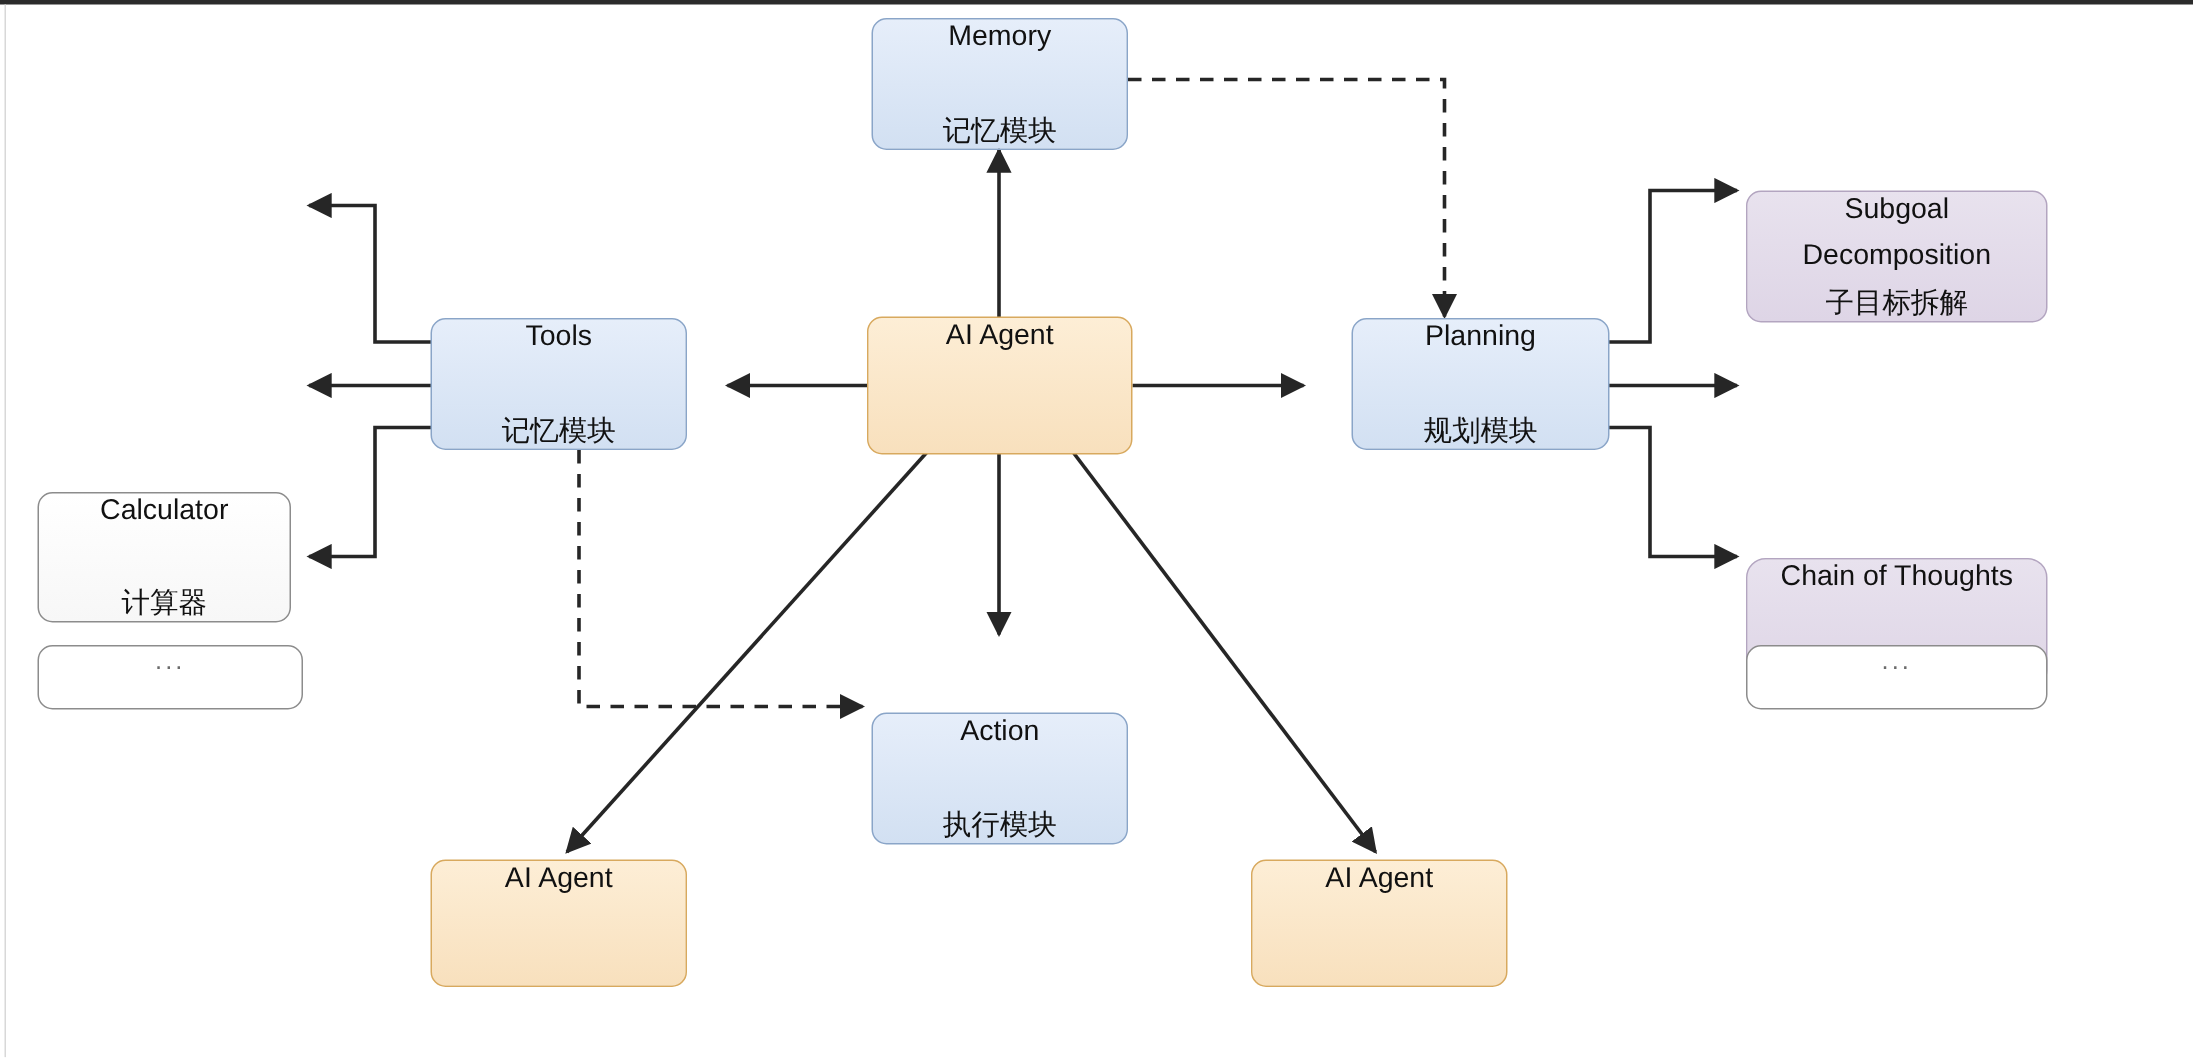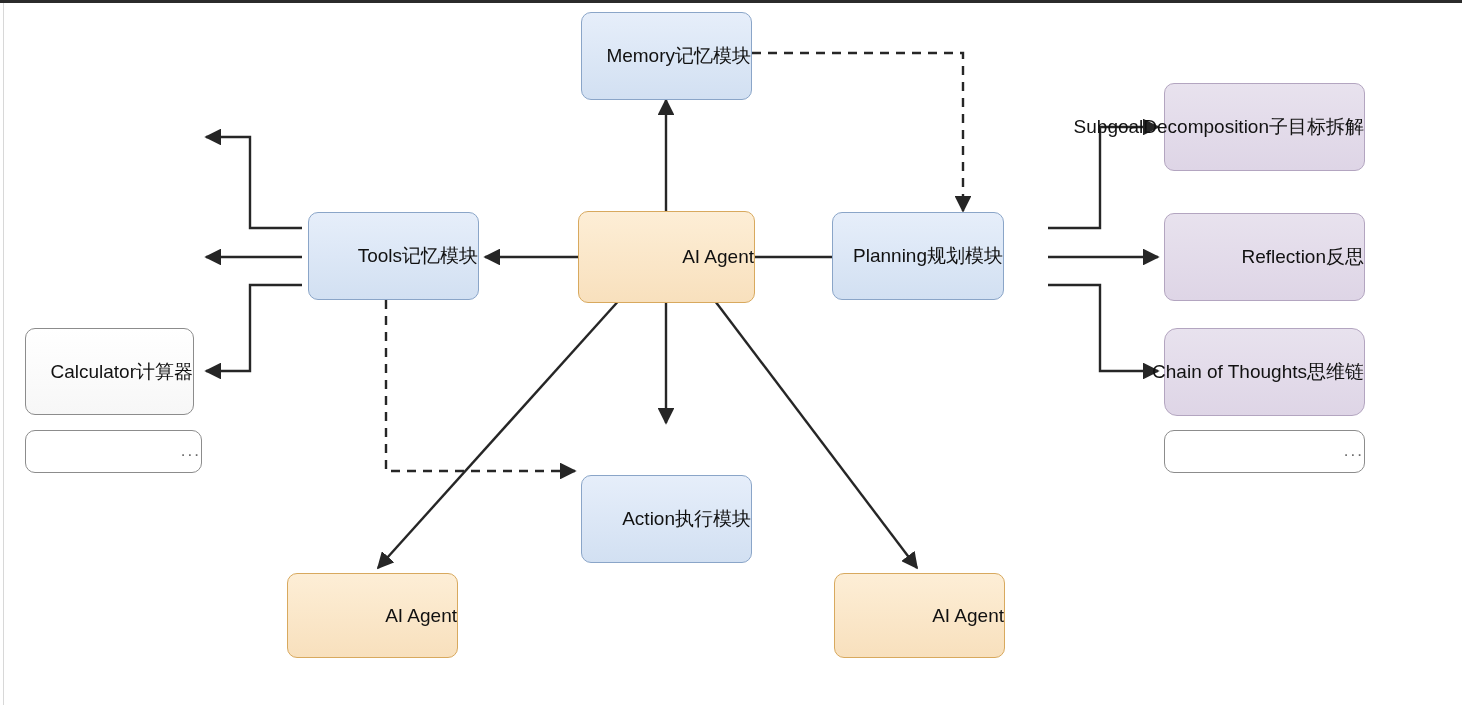--- a/index.html
+++ b/index.html
@@ -34,22 +34,23 @@
     position: absolute;
     left: 0; top: 0;
     width: 1462px; height: 705px;
     pointer-events: none;
   }
 
   .node {
     position: absolute;
     box-sizing: border-box;
     display: flex;
+    flex-direction: column;
     align-items: center;
-    justify-content: flex-end;
+    justify-content: space-between;
     border-radius: 10px;
     border: 1px solid #9aa0a6;
     text-align: center;
     line-height: 1.22;
     color: #111111;
     font-size: 19px;
     z-index: 2;
   }
   .node .ln { display: block; white-space: nowrap; }
 
@@ -57,20 +58,21 @@
     background: linear-gradient(180deg, #e6eefa 0%, #d2e0f2 100%);
     border-color: #8aa5c8;
   }
   .node.orange {
     background: linear-gradient(180deg, #fdeed6 0%, #f8e0bd 100%);
     border-color: #d8a95e;
   }
   .node.purple {
     background: linear-gradient(180deg, #e8e2ee 0%, #ded5e6 100%);
     border-color: #b3a5c0;
+    margin-top: 44px;
   }
   .node.plain {
     background: linear-gradient(180deg, #ffffff 0%, #f7f7f7 100%);
     border-color: #8c8c8c;
   }
   .node.ellipsis {
     background: #ffffff;
     border-color: #8c8c8c;
     font-size: 17px;
     letter-spacing: 2px;
@@ -124,30 +126,30 @@
 
       <path d="M 386 300 L 386 471 L 575 471"></path>
     </g>
   </svg>
 
   <div class="node blue" style="left:581px; top:12px; width:171px; height:88px;">
     <span class="ln">Memory</span>
     <span class="ln">记忆模块</span>
   </div>
 
-  <div class="node blue" style="left:308px; top:212px; width:171px; height:88px;">
+  <div class="node blue" style="left:287px; top:212px; width:171px; height:88px;">
     <span class="ln">Tools</span>
     <span class="ln">记忆模块</span>
   </div>
 
   <div class="node orange" style="left:578px; top:211px; width:177px; height:92px;">
     <span class="ln">AI Agent</span>
   </div>
 
-  <div class="node blue" style="left:832px; top:212px; width:172px; height:88px;">
+  <div class="node blue" style="left:901px; top:212px; width:172px; height:88px;">
     <span class="ln">Planning</span>
     <span class="ln">规划模块</span>
   </div>
 
   <div class="node blue" style="left:581px; top:428px; width:171px; height:88px;margin-top:47px;">
     <span class="ln">Action</span>
     <span class="ln">执行模块</span>
   </div>
 
   <div class="node orange" style="left:287px; top:573px; width:171px; height:85px;">
@@ -168,24 +170,20 @@
   <div class="node ellipsis" style="left:25px; top:430px; width:177px; height:43px;">
     <span class="ln">...</span>
   </div>
 
   <div class="node purple" style="left:1164px; top:83px; width:201px; height:88px;">
     <span class="ln">Subgoal</span>
     <span class="ln">Decomposition</span>
     <span class="ln">子目标拆解</span>
   </div>
 
-  <div class="node purple" style="left:1164px; top:213px; width:201px; height:88px;">
-    <span class="ln">Reflection</span>
-    <span class="ln">反思</span>
-  </div>
 
   <div class="node purple" style="left:1164px; top:328px; width:201px; height:88px;border-radius:13px;">
     <span class="ln">Chain of Thoughts</span>
     <span class="ln">思维链</span>
   </div>
 
   <div class="node ellipsis" style="left:1164px; top:430px; width:201px; height:43px;">
     <span class="ln">...</span>
   </div>
 

